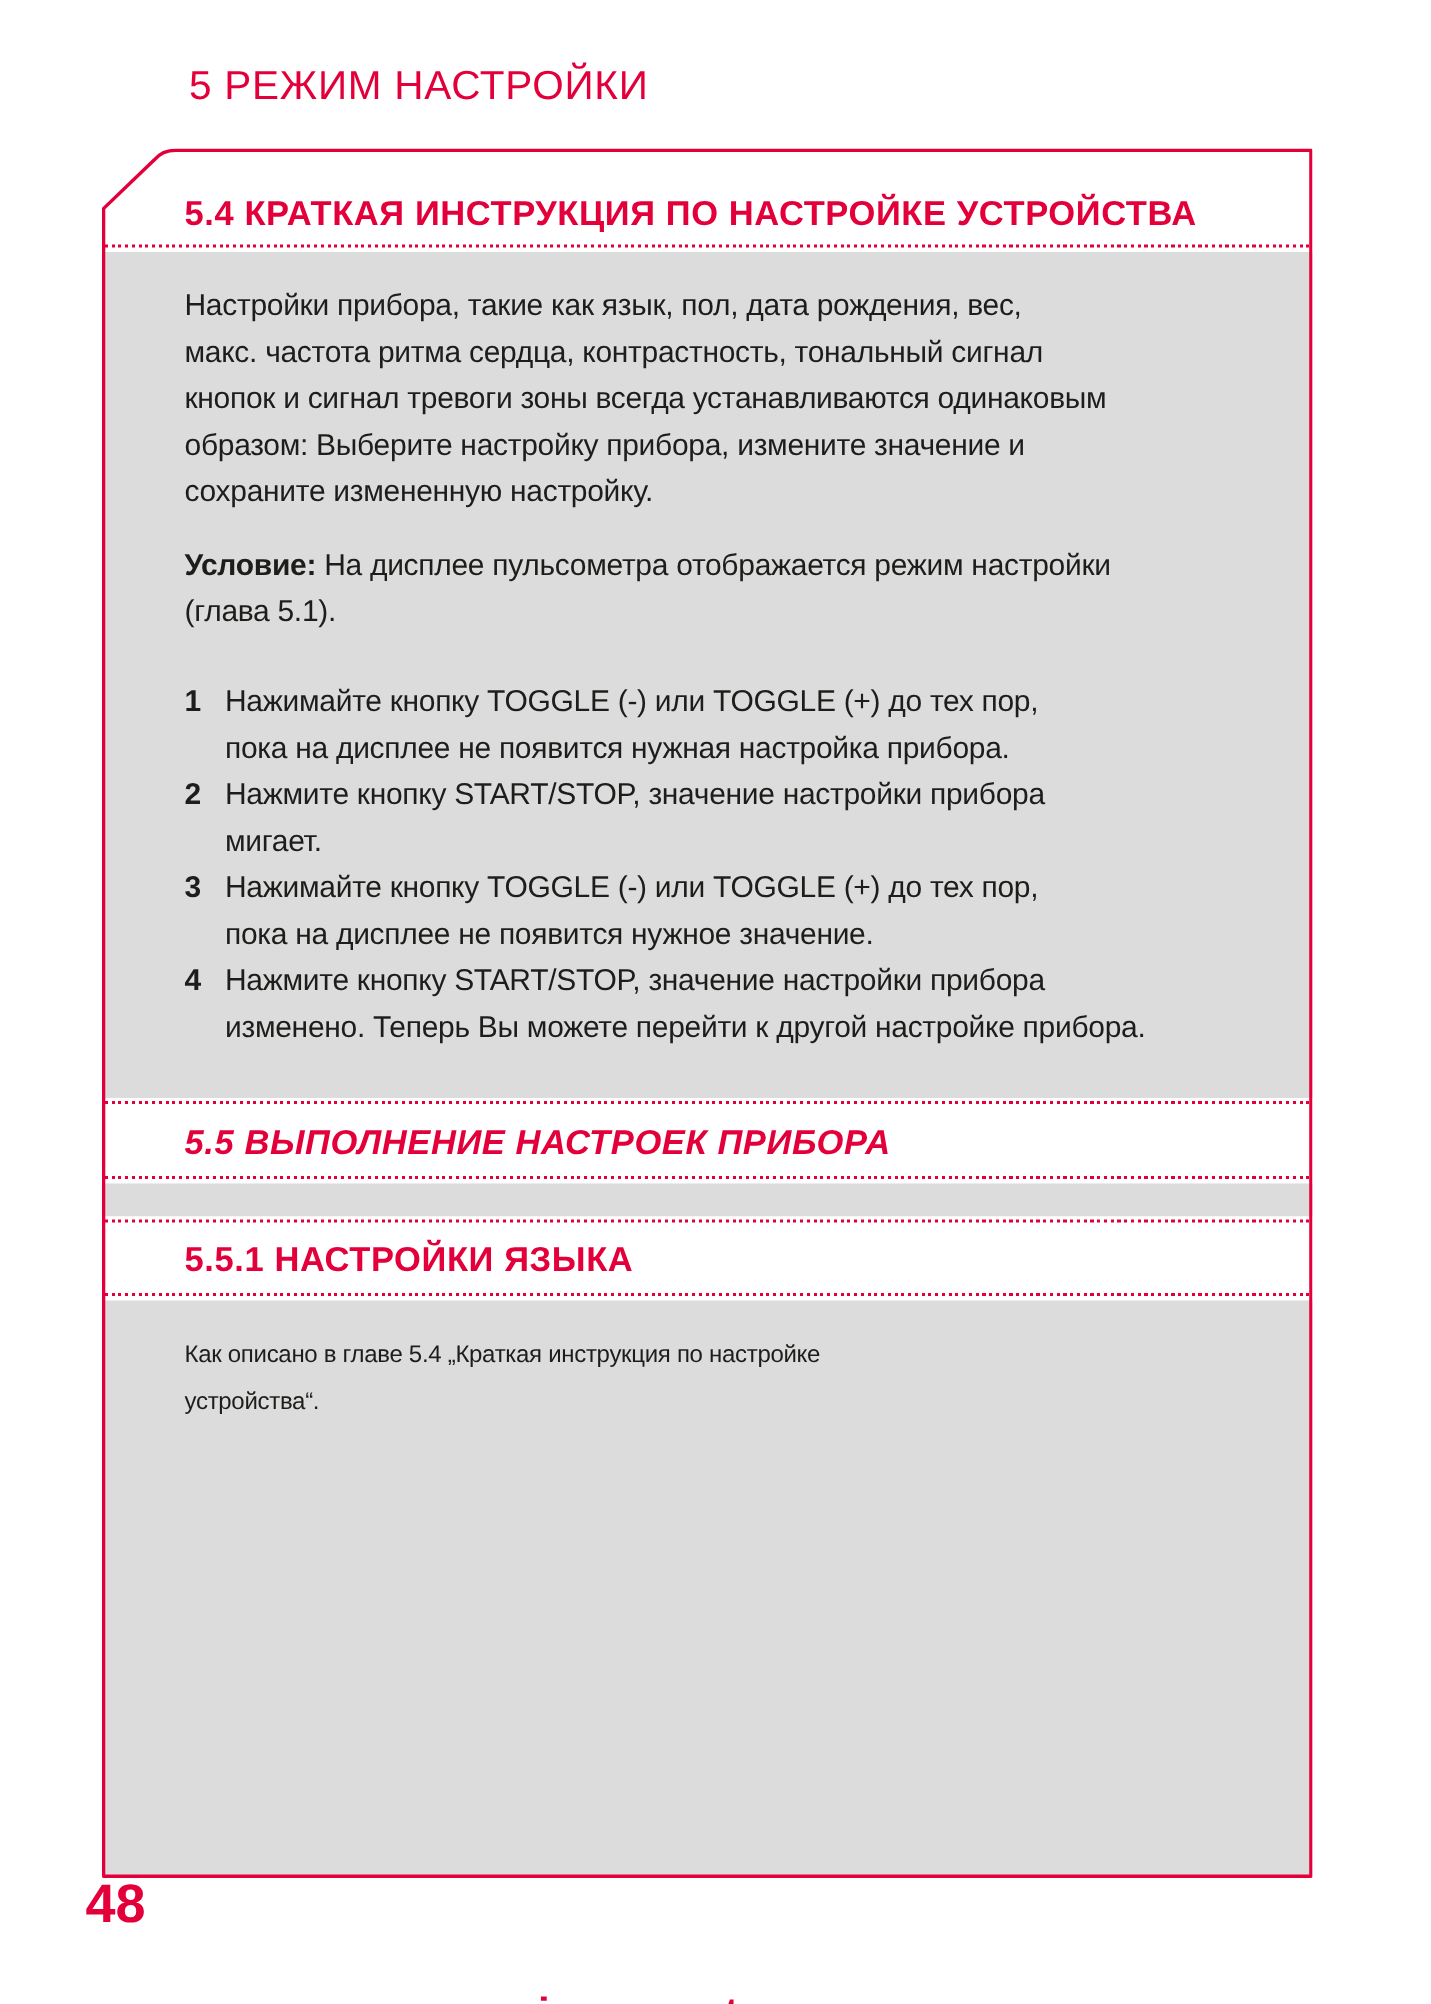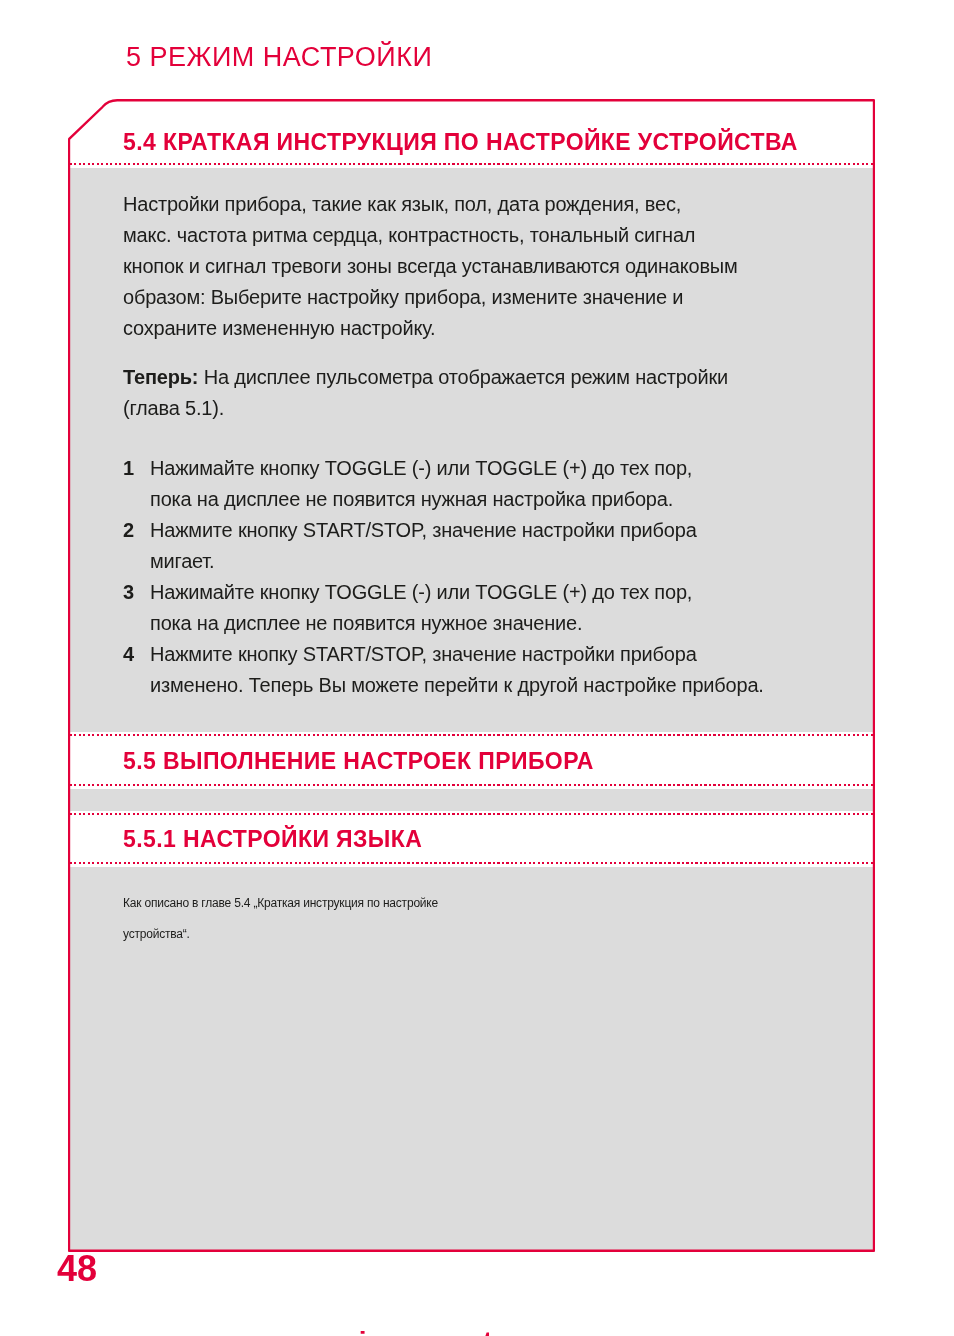--- a/index.html
+++ b/index.html
@@ -60,30 +60,31 @@
   .intro-para{margin:0 0 18px 0;}
   .condition-para{margin:0 0 29px 0;}
   .bold{font-weight:bold;}
   .steps{list-style:none;}
   .step{display:flex;align-items:flex-start;}
   .step-num{flex:0 0 27px;font-weight:bold;}
   .step-text{flex:1;}
   .band-title-55{
     flex:0 0 43px;display:flex;align-items:center;
     padding:0 30px 0 55px;
+    font-style:italic;
   }
   .band-spacer{flex:0 0 22px;}
   .band-title-551{
     flex:0 0 42px;display:flex;align-items:center;
     padding:0 30px 0 55px;
   }
   .band-body-551{
     flex:1 1 auto;
     padding:21px 38px 0 55px;
-    font-size:12px;line-height:31px;letter-spacing:-0.2px;
+    font-size:16px;line-height:31px;letter-spacing:-0.2px;
   }
   .page-number{
     position:absolute;left:57px;top:1254px;
     font-size:36px;font-weight:bold;line-height:30px;
     color:var(--red);
   }
   .site-url{
     position:absolute;left:272px;top:1328px;
     font-size:28px;font-weight:bold;line-height:28px;
     letter-spacing:-0.2px;color:var(--red);
@@ -105,21 +106,21 @@
   </div>
 
   <div class="dotline"></div>
 
   <div class="band gray band-body-54">
     <p class="pre intro-para">Настройки прибора, такие как язык, пол, дата рождения, вес,
 макс. частота ритма сердца, контрастность, тональный сигнал
 кнопок и сигнал тревоги зоны всегда устанавливаются одинаковым
 образом: Выберите настройку прибора, измените значение и
 сохраните измененную настройку.</p>
-    <p class="pre condition-para"><span class="bold">Теперь:</span><span> На дисплее пульсометра отображается режим настройки
+    <p class="pre condition-para"><span class="bold">Условие:</span><span> На дисплее пульсометра отображается режим настройки
 (глава 5.1).</span></p>
     <ol class="steps">
       <li class="step">
         <span class="step-num">1</span>
         <span class="step-text pre">Нажимайте кнопку TOGGLE (-) или TOGGLE (+) до тех пор,
 пока на дисплее не появится нужная настройка прибора.</span>
       </li>
       <li class="step">
         <span class="step-num">2</span>
         <span class="step-text pre">Нажмите кнопку START/STOP, значение настройки прибора

